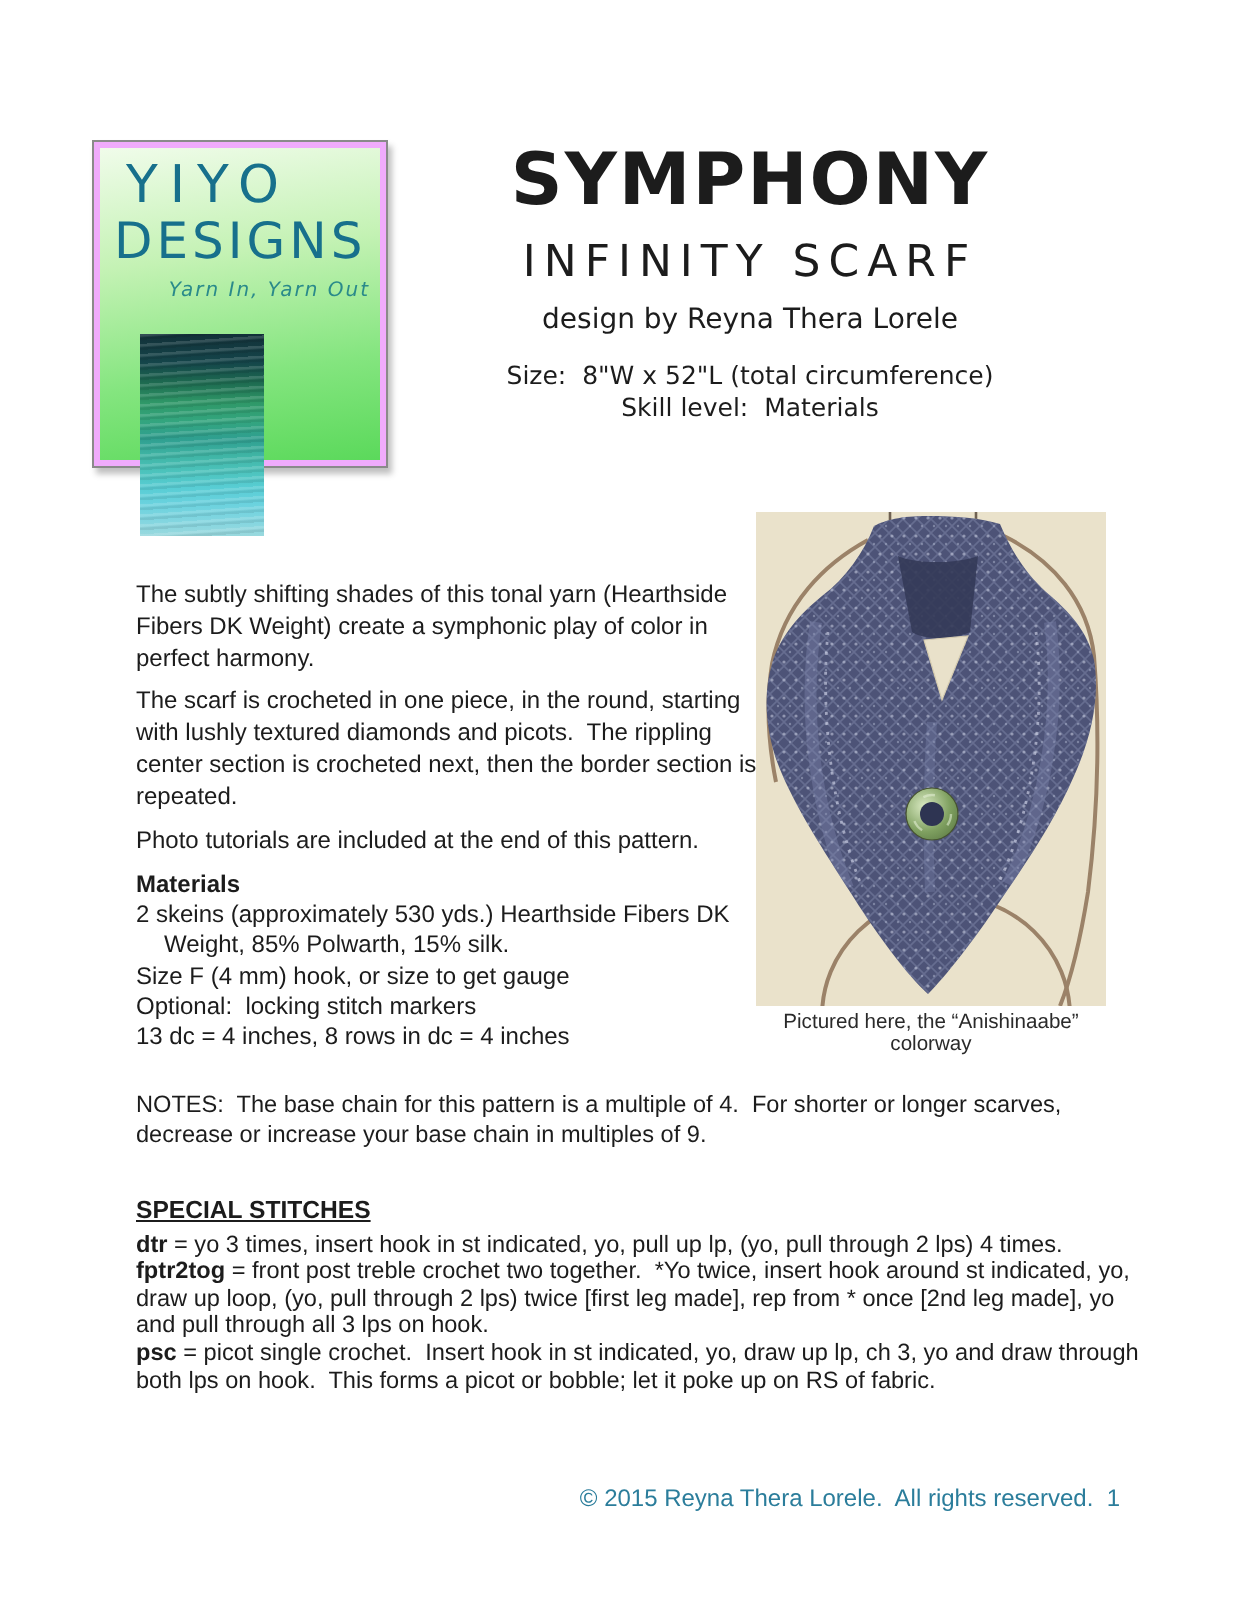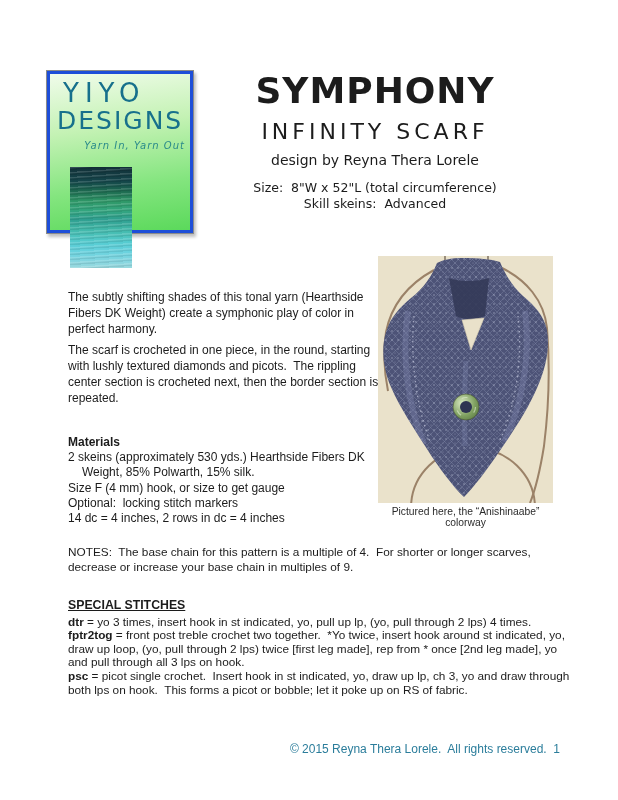--- a/index.html
+++ b/index.html
@@ -7,21 +7,21 @@
   .page {
     position:relative; width:618px; height:800px; margin:0 auto;
     background:#ffffff; overflow:hidden;
     font-family:"Liberation Sans", sans-serif; color:#1c1c1c;
   }
   .pre { white-space:pre-wrap; }
 
   
   .logo-box {
     position:absolute; left:46px; top:70px; width:148px; height:164px;
-    background:#1d4ed8; border:1px solid #8a8a8a; padding:3px;
+    background:#f0abfc; border:1px solid #8a8a8a; padding:3px;
     box-shadow:2px 3px 3px rgba(0,0,0,0.25);
   }
   .logo-grad {
     width:100%; height:100%;
     background:linear-gradient(172deg, #f0fcea 0%, #c4f2b4 35%, #84e57f 70%, #5bd95b 100%);
     position:relative;
   }
   .logo-word1 {
     position:absolute; left:13px; top:4px; font-family:"DejaVu Sans", sans-serif;
     font-size:26px; letter-spacing:6px; color:#17708c; font-weight:400;
@@ -96,27 +96,28 @@
     </div>
   </div>
   <div class="yarn-photo"></div>
 
   <div class="titleblock">
     <div class="title-main">SYMPHONY</div>
     <div class="title-sub">INFINITY SCARF</div>
     <div class="title-by">design by Reyna Thera Lorele</div>
     <div class="title-meta">
       <div class="pre">Size:  8"W x 52"L (total circumference)</div>
-      <div class="pre">Skill skeins:  Advanced</div>
+      <div class="pre">Skill level:  Materials</div>
     </div>
   </div>
 
   <div class="intro">
     <p class="pre">The subtly shifting shades of this tonal yarn (Hearthside Fibers DK Weight) create a symphonic play of color in perfect harmony.</p>
     <p class="pre">The scarf is crocheted in one piece, in the round, starting with lushly textured diamonds and picots.  The rippling center section is crocheted next, then the border section is repeated.</p>
+    <p class="pre">Photo tutorials are included at the end of this pattern.</p>
   </div>
 
   <div class="photo-wrap">
     <svg width="175" height="247" viewBox="0 0 175 247">
       <defs>
         <linearGradient id="bgGrad" x1="0" y1="0" x2="1" y2="1">
           <stop offset="0" stop-color="#efe9d4"></stop>
           <stop offset="1" stop-color="#e4dcc2"></stop>
         </linearGradient>
         <radialGradient id="ringGrad" cx="0.35" cy="0.35" r="0.9">
@@ -169,21 +170,21 @@
     </svg>
   </div>
   <div class="photo-caption">Pictured here, the “Anishinaabe” colorway</div>
 
   <div class="materials">
     <div class="bold">Materials</div>
     <div class="pre">2 skeins (approximately 530 yds.) Hearthside Fibers DK</div>
     <div class="pre indent">Weight, 85% Polwarth, 15% silk.</div>
     <div class="pre">Size F (4 mm) hook, or size to get gauge</div>
     <div class="pre">Optional:  locking stitch markers</div>
-    <div class="pre">14 dc = 4 inches, 2 rows in dc = 4 inches</div>
+    <div class="pre">13 dc = 4 inches, 8 rows in dc = 4 inches</div>
   </div>
 
   <div class="notes pre">NOTES:  The base chain for this pattern is a multiple of 4.  For shorter or longer scarves, decrease or increase your base chain in multiples of 9.</div>
 
   <div class="special">
     <div class="special-heading">SPECIAL STITCHES</div>
     <p class="pre"><span class="bold">dtr</span><span> = yo 3 times, insert hook in st indicated, yo, pull up lp, (yo, pull through 2 lps) 4 times.</span></p>
     <p class="pre"><span class="bold">fptr2tog</span><span> = front post treble crochet two together.  *Yo twice, insert hook </span><span class="u">around</span><span> st indicated, yo, draw up loop, (yo, pull through 2 lps) twice [first leg made], rep from * once [2nd leg made], yo and pull through all 3 lps on hook.</span></p>
     <p class="pre"><span class="bold">psc</span><span> = picot single crochet.  Insert hook in st indicated, yo, draw up lp, ch 3, yo and draw through both lps on hook.  This forms a picot or bobble; let it poke up on RS of fabric.</span></p>
   </div>

